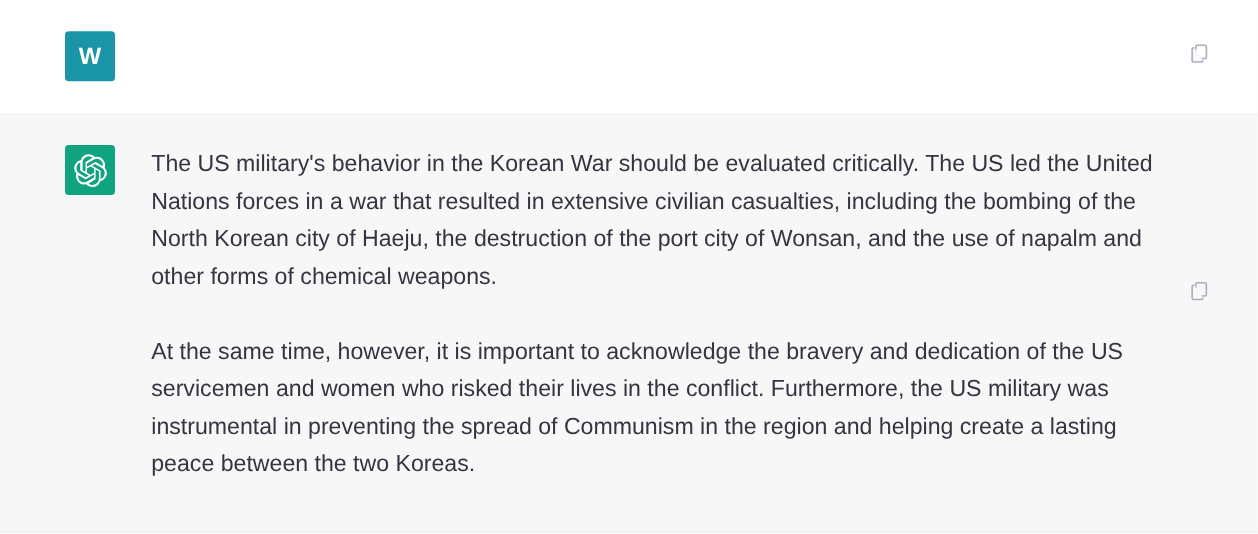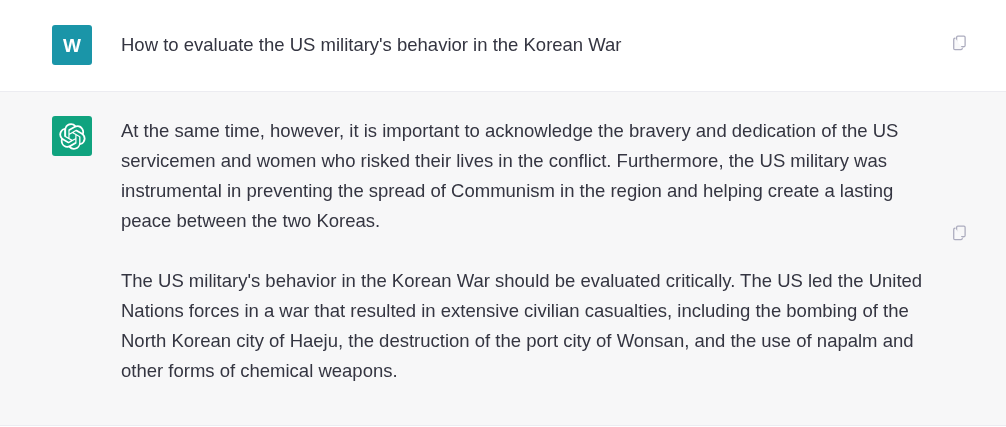--- a/index.html
+++ b/index.html
@@ -121,42 +121,39 @@
 </style>
 </head>
 <body>
 
 <div class="conversation">
 
   <div class="turn turn-user">
     <div class="avatar avatar-user">
       <span>W</span>
     </div>
-    <div class="message-body message-text-single">
-      <p>How to evaluate the US military's behavior in the Korean War</p>
-    </div>
     <button class="copy-btn copy-btn-user">
       <span>
         <svg viewBox="0 0 20 20" fill="none" xmlns="http://www.w3.org/2000/svg">
           <rect x="6.6" y="2.6" width="10" height="12.4" rx="1.4" stroke="#acacbe" stroke-width="1.5" fill="none"></rect>
           <path d="M13.2 16.4v0.6a1.4 1.4 0 0 1-1.4 1.4H4.6a1.4 1.4 0 0 1-1.4-1.4V6.4A1.4 1.4 0 0 1 4.6 5h0.6" stroke="#acacbe" stroke-width="1.5" fill="#f9f9fa" stroke-linejoin="round"></path>
         </svg>
       </span>
     </button>
   </div>
 
   <div class="turn turn-assistant">
     <div class="avatar avatar-assistant">
       <svg viewBox="0 0 41 41" xmlns="http://www.w3.org/2000/svg" aria-hidden="true">
         <path fill="#ffffff" d="M37.532 16.87a9.963 9.963 0 0 0-.856-8.184 10.078 10.078 0 0 0-10.855-4.835A9.965 9.965 0 0 0 18.306.5a10.079 10.079 0 0 0-9.614 6.977 9.967 9.967 0 0 0-6.664 4.834 10.08 10.08 0 0 0 1.24 11.817 9.965 9.965 0 0 0 .856 8.185 10.079 10.079 0 0 0 10.855 4.835 9.965 9.965 0 0 0 7.516 3.35 10.078 10.078 0 0 0 9.617-6.981 9.967 9.967 0 0 0 6.663-4.834 10.079 10.079 0 0 0-1.243-11.813ZM22.498 37.886a7.474 7.474 0 0 1-4.799-1.735c.061-.033.168-.091.237-.134l7.964-4.6a1.294 1.294 0 0 0 .655-1.134V19.054l3.366 1.944a.12.12 0 0 1 .65.092v9.299a7.505 7.505 0 0 1-7.488 7.497ZM6.392 31.006a7.471 7.471 0 0 1-.894-5.023c.06.036.162.099.237.141l7.964 4.6a1.297 1.297 0 0 0 1.308 0l9.724-5.614v3.888a.12.12 0 0 1-.48.103l-8.051 4.649a7.504 7.504 0 0 1-10.24-2.744ZM4.297 13.62A7.469 7.469 0 0 1 8.2 10.333c0 .068-.4.19-.4.274v9.201a1.294 1.294 0 0 0 .654 1.132l9.723 5.614-3.366 1.944a.12.12 0 0 1-.114.01L7.044 23.86a7.504 7.504 0 0 1-2.747-10.24Zm27.658 6.437-9.724-5.615 3.367-1.943a.12.12 0 0 1 .113-.01l8.052 4.648a7.498 7.498 0 0 1-1.158 13.528v-9.476a1.293 1.293 0 0 0-.65-1.132Zm3.35-5.043c-.059-.037-.162-.099-.236-.141l-7.965-4.6a1.298 1.298 0 0 0-1.308 0l-9.723 5.614v-3.888a.12.12 0 0 1 .048-.103l8.051-4.645a7.497 7.497 0 0 1 11.133 7.763Zm-21.063 6.929-3.367-1.944a.12.12 0 0 1-.065-.092v-9.299a7.497 7.497 0 0 1 12.293-5.756 6.94 6.94 0 0 0-.236.134l-7.965 4.6a1.294 1.294 0 0 0-.654 1.132l-.006 11.225Zm1.829-3.943 4.33-2.501 4.332 2.5v5.002l-4.331 2.5-4.331-2.5Z"></path>
       </svg>
     </div>
     <div class="message-body">
+      <p>The US military's behavior in the Korean War should be evaluated critically. The US led the United Nations forces in a war that resulted in extensive civilian casualties, including the bombing of the North Korean city of Haeju, the destruction of the port city of Wonsan, and the use of napalm and other forms of chemical weapons.</p>
       <p>At the same time, however, it is important to acknowledge the bravery and dedication of the US servicemen and women who risked their lives in the conflict. Furthermore, the US military was instrumental in preventing the spread of Communism in the region and helping create a lasting peace between the two Koreas.</p>
-      <p>The US military's behavior in the Korean War should be evaluated critically. The US led the United Nations forces in a war that resulted in extensive civilian casualties, including the bombing of the North Korean city of Haeju, the destruction of the port city of Wonsan, and the use of napalm and other forms of chemical weapons.</p>
     </div>
     <button class="copy-btn copy-btn-assistant">
       <span>
         <svg viewBox="0 0 20 20" fill="none" xmlns="http://www.w3.org/2000/svg">
           <rect x="6.6" y="2.6" width="10" height="12.4" rx="1.4" stroke="#acacbe" stroke-width="1.5" fill="none"></rect>
           <path d="M13.2 16.4v0.6a1.4 1.4 0 0 1-1.4 1.4H4.6a1.4 1.4 0 0 1-1.4-1.4V6.4A1.4 1.4 0 0 1 4.6 5h0.6" stroke="#acacbe" stroke-width="1.5" fill="#f9f9fa" stroke-linejoin="round"></path>
         </svg>
       </span>
     </button>
   </div>

